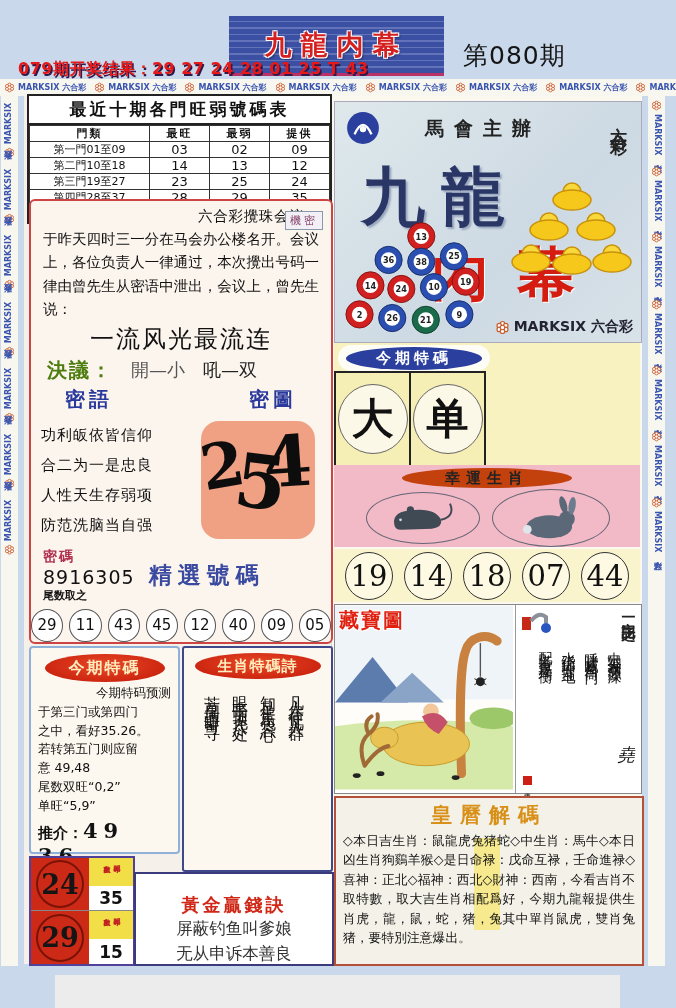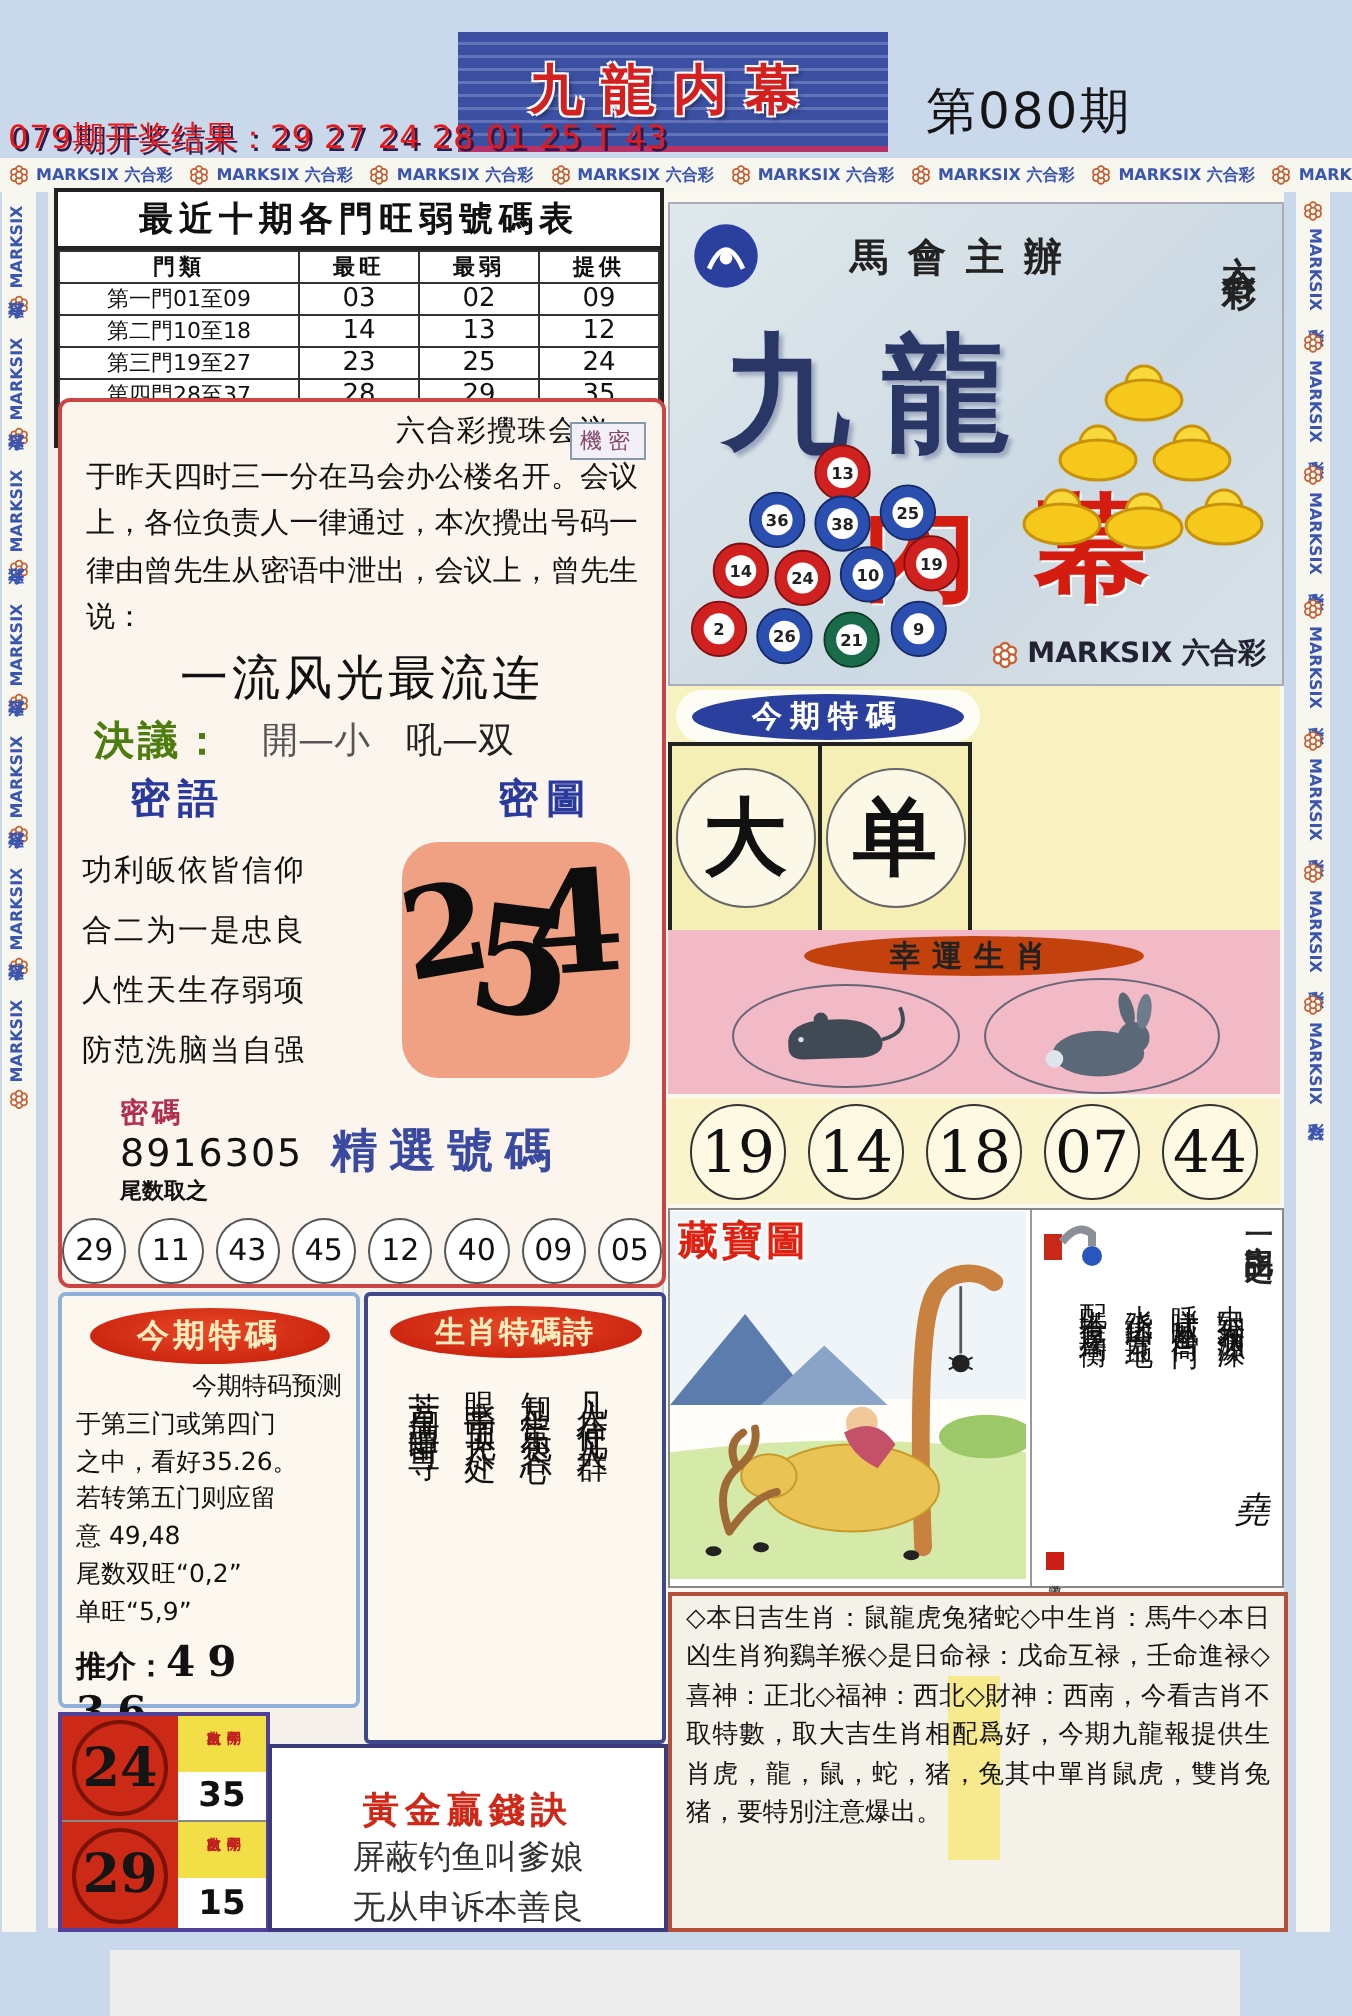--- a/index.html
+++ b/index.html
@@ -17,21 +17,21 @@
   .strip.v.leftside .bu{transform:rotate(180deg);}
   .fl{width:11px;height:11px;flex:none;}
 
   
   .banner{left:229px;top:16px;width:215px;height:57px;
           background:repeating-linear-gradient(180deg,#3b4fa3 0px,#3b4fa3 5px,#6273ba 5px,#6273ba 6.5px);
           border-bottom:3px solid #b83268;display:flex;align-items:center;justify-content:center;}
   .banner span{font-family:"DejaVu Serif",serif;font-size:27px;font-weight:bold;color:#d42020;
           letter-spacing:9px;text-shadow:-1px -1px 0 #fff,1px -1px 0 #fff,-1px 1px 0 #fff,1px 1px 0 #fff,2px 2px 2px rgba(0,0,0,.35);}
   .issue{left:463px;top:39px;font-size:25px;color:#151515;letter-spacing:1px;}
-  .result{left:4px;top:59px;font-size:16px;font-weight:normal;color:#e61818;white-space:nowrap;
+  .result{left:18px;top:59px;font-size:16px;font-weight:bold;color:#e61818;white-space:nowrap;
           text-shadow:1.5px 1.5px 0 #31194a;letter-spacing:.5px;z-index:5;}
 
   .colbg-left{left:24px;top:92px;width:307px;height:872px;background:#f6f0ea;}
   .colbg-right{left:332px;top:96px;width:310px;height:868px;background:#fbf8ef;}
 
   
   .tablebox{left:27px;top:94px;width:301px;background:#fff;border:2px solid #222;}
   .tablebox .tt{font-size:17px;font-weight:bold;text-align:center;letter-spacing:3px;
                 border-bottom:2px solid #222;padding:2px 0;}
   .tablebox table{width:100%;border-collapse:collapse;}
@@ -56,21 +56,21 @@
   .m-labels{display:flex;justify-content:space-between;padding:0 34px;margin-top:2px;}
   .m-labels span{font-size:20px;font-weight:bold;color:#2a3a9c;letter-spacing:4px;}
   .m-mid{display:flex;padding:2px 10px 0;}
   .m-poem{width:152px;}
   .m-poem div{font-size:15px;margin:11px 0;letter-spacing:1px;}
   .m-pic{position:relative;width:114px;height:118px;background:#f0a184;border-radius:18px;margin-left:8px;margin-top:6px;}
   .m-pic span{position:absolute;font-family:"DejaVu Serif",serif;font-weight:bold;color:#0d0d0d;line-height:1;}
   .m-pic .d0{left:0px;top:14px;font-size:62px;transform:rotate(-10deg);}
   .m-pic .d1{left:34px;top:24px;font-size:74px;transform:rotate(7deg);}
   .m-pic .d2{left:62px;top:6px;font-size:70px;transform:rotate(-4deg);}
-  .m-code{display:flex;align-items:center;gap:14px;padding:0 29px;margin-top:2px;}
+  .m-code{display:flex;align-items:center;gap:14px;padding:0 12px;margin-top:2px;}
   .m-code .cl{font-size:14px;font-weight:bold;color:#b03050;letter-spacing:2px;}
   .m-code .cv{font-size:19px;letter-spacing:1px;}
   .m-code .cn{font-size:11px;font-weight:bold;}
   .m-code .pk{font-size:23px;font-weight:bold;color:#3a4aa0;letter-spacing:6px;}
   .picks{display:flex;justify-content:center;gap:6px;margin-top:6px;}
   .pick{width:31px;height:31px;border:1.6px solid #555;border-radius:50%;background:#fff;
         display:flex;align-items:center;justify-content:center;font-size:15px;}
 
   
   .roval{background:radial-gradient(ellipse at 50% 40%,#e84826,#c21808);border-radius:50%;
@@ -846,18 +846,19 @@
       </div>
       <div class="ow-seal">
         <span class="sq"></span>
         <span class="sn">曾道人</span>
       </div>
     </div>
   </div>
 
   <div class="almanac">
     <div class="al-stripe"></div>
+    <div class="al-title">皇曆解碼</div>
     <div class="al-body">◇本日吉生肖：鼠龍虎兔猪蛇◇中生肖：馬牛◇本日凶生肖狗鷄羊猴◇是日命禄：戊命互禄，壬命進禄◇喜神：正北◇福神：西北◇財神：西南，今看吉肖不取特數，取大吉生肖相配爲好，今期九龍報提供生肖虎，龍，鼠，蛇，猪，兔其中單肖鼠虎，雙肖兔猪，要特別注意爆出。</div>
   </div>
 
   <div class="abs graybar"></div>
 
 </div>
 
 </body></html>

